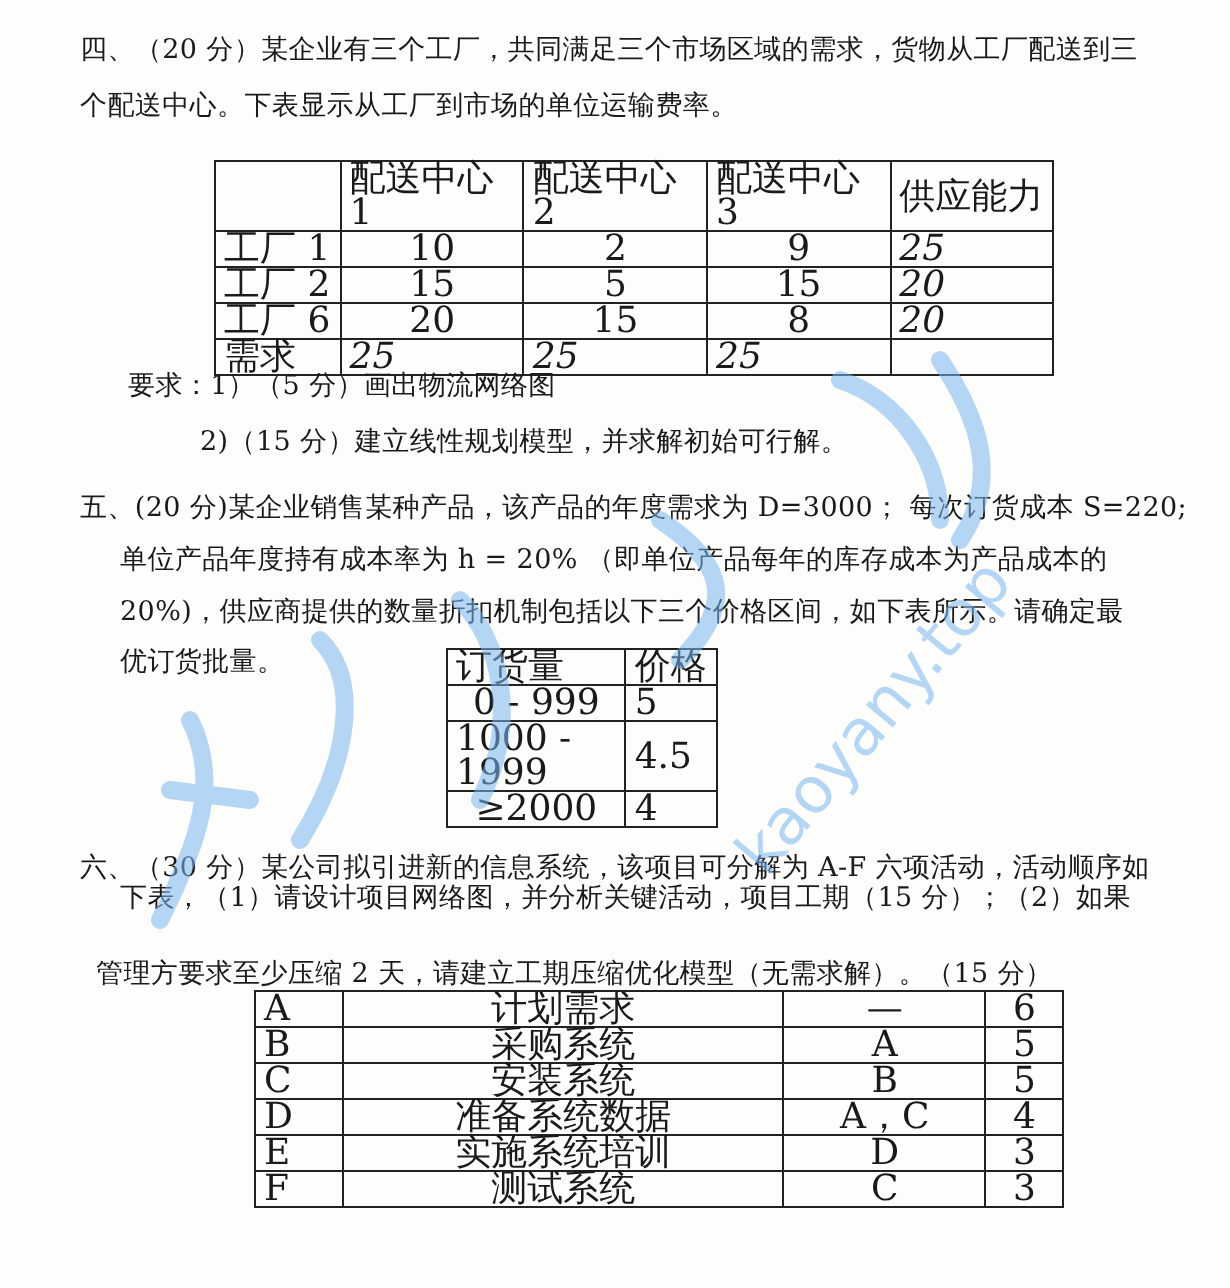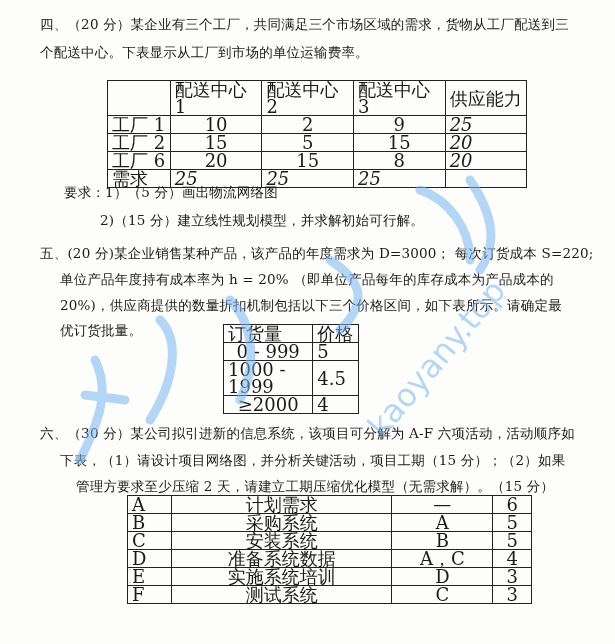--- a/index.html
+++ b/index.html
@@ -85,22 +85,22 @@
     <td>4.5</td>
   </tr>
   <tr>
     <td class="c">≥2000</td>
     <td>4</td>
   </tr>
 </tbody>
   </table>
 
 <div class="line" style="left:40px;top:425px">六、（30 分）某公司拟引进新的信息系统，该项目可分解为 A-F 六项活动，活动顺序如</div>
-<div class="line" style="left:60px;top:452px">下表，（1）请设计项目网络图，并分析关键活动，项目工期（15 分）；（2）如果</div>
-<div class="line" style="left:76px;top:478px">管理方要求至少压缩 2 天，请建立工期压缩优化模型（无需求解）。（15 分）</div>
+<div class="line" style="left:60px;top:440px">下表，（1）请设计项目网络图，并分析关键活动，项目工期（15 分）；（2）如果</div>
+<div class="line" style="left:48px;top:478px">管理方要求至少压缩 2 天，请建立工期压缩优化模型（无需求解）。（15 分）</div>
 
 <table style="left:127px;top:495px;width:405px">
   <tbody>
   <tr>
     <td>A</td>
     <td class="c">计划需求</td>
     <td class="c">—</td>
     <td class="c">6</td>
   </tr>
   <tr>

